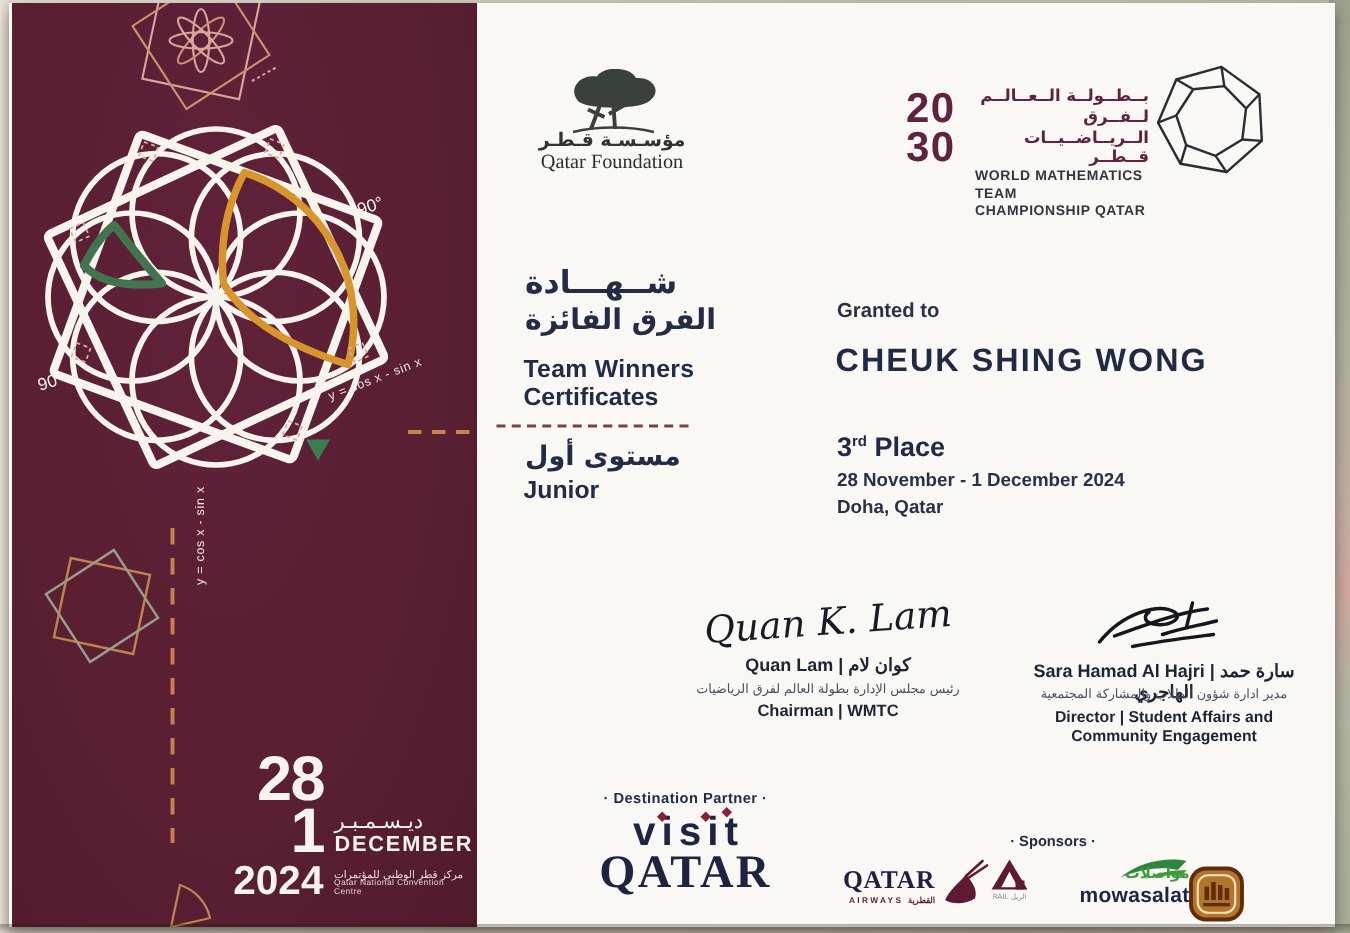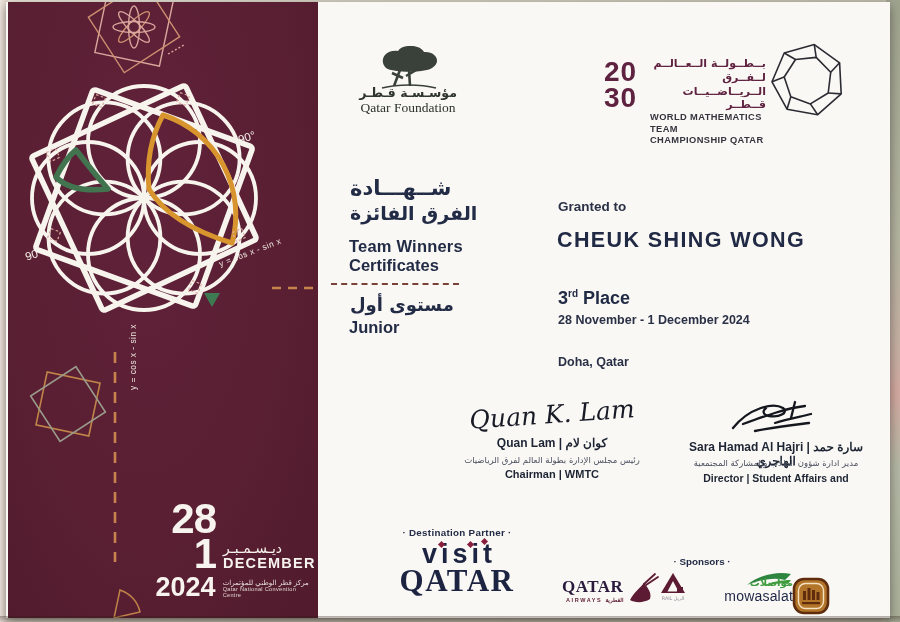--- a/index.html
+++ b/index.html
@@ -41,21 +41,21 @@
   .t-en2{left:349px;top:256px;font-size:16.5px;font-weight:bold;}
   .t-dash{left:331px;top:283px;width:128px;border-top:2.6px dashed #7a4238;}
   .t-lv-ar{left:350px;top:294px;font-size:18px;font-weight:bold;}
   .t-lv-en{left:349px;top:318px;font-size:16.5px;font-weight:bold;}
   
   .g-label{left:558px;top:199px;font-size:13.5px;font-weight:600;color:#2a3147;}
   .g-name{left:557px;top:228px;font-size:21.5px;font-weight:bold;letter-spacing:1.4px;color:#212a44;}
   .g-place{left:558px;top:288px;font-size:18px;font-weight:bold;color:#212a44;}
   .g-place sup{font-size:10px;}
   .g-dates{left:558px;top:313px;font-size:12.5px;font-weight:600;color:#2a3147;}
-  .g-loc{left:558px;top:331px;font-size:12.5px;font-weight:600;color:#2a3147;margin-top:24px;}
+  .g-loc{left:558px;top:331px;font-size:12.5px;font-weight:600;color:#2a3147;}
   
   .sig-script{left:452px;top:400px;width:200px;text-align:center;
       font-family:"DejaVu Serif",serif;font-style:italic;font-size:25px;color:#181a26;
       transform:rotate(-4deg);}
   .sig1-name{left:452px;top:436px;width:200px;text-align:center;font-size:12px;font-weight:bold;color:#1d2433;}
   .sig1-role-ar{left:432px;top:455px;width:240px;text-align:center;font-size:8.5px;color:#4a5060;}
   .sig1-role-en{left:452px;top:468px;width:200px;text-align:center;font-size:11px;font-weight:bold;color:#1d2433;}
   .sig2-name{left:668px;top:440px;width:216px;text-align:center;font-size:12px;font-weight:bold;color:#1d2433;}
   .sig2-role-ar{left:668px;top:458px;width:216px;text-align:center;font-size:8.5px;color:#4a5060;}
   .sig2-role-en1{left:668px;top:472px;width:216px;text-align:center;font-size:10.5px;font-weight:bold;color:#1d2433;}
@@ -65,21 +65,21 @@
   .visit-wrap{left:422px;top:540px;width:70px;height:30px;text-align:center;}
   .visit-word{font-size:27px;font-weight:700;letter-spacing:4px;color:#1d2442;line-height:28px;}
   .vdot{position:absolute;width:5px;height:5px;background:#8a1f3d;transform:rotate(45deg);}
   .qatar-word{left:382px;top:566px;width:150px;text-align:center;
       font-family:"Liberation Serif",serif;font-size:31px;font-weight:bold;letter-spacing:1.5px;color:#1d2442;line-height:30px;}
   .spons-label{left:652px;top:556px;width:100px;text-align:center;font-size:9.8px;font-weight:bold;color:#232c46;}
   .qa-word{left:562px;top:577px;font-family:"Liberation Serif",serif;font-size:17px;font-weight:bold;color:#2a1a3e;letter-spacing:.5px;}
   .qa-sub{left:566px;top:597px;font-size:5.5px;font-weight:bold;color:#5c1a33;letter-spacing:1.6px;}
   .rail-sub{left:652px;top:596px;width:42px;text-align:center;font-size:4.8px;color:#8a8a94;}
   .mow-ar{left:735px;top:577px;width:58px;text-align:right;font-size:10px;font-weight:bold;color:#3f9c3f;}
-  .mow-en{left:712px;top:588px;width:81px;text-align:right;font-size:14px;font-weight:normal;color:#1d2545;letter-spacing:.2px;}
+  .mow-en{left:712px;top:588px;width:81px;text-align:right;font-size:14px;font-weight:bold;color:#1d2545;letter-spacing:.2px;}
   .bottom-shade{left:0;top:616px;width:900px;height:6px;background:linear-gradient(rgba(40,25,20,.35),rgba(40,25,20,.05));}
 </style>
 </head>
 <body>
 
 <div class="stage">
   <div class="abs bg-left"></div>
   <div class="abs bg-right"></div>
   <div class="abs cert"></div>
 
@@ -221,20 +221,21 @@
       <path d="M8,30 C24,10 48,4 58,10 C64,14 55,20 44,18 C38,17 37,13 41,10"></path>
       <path d="M18,26 C40,18 62,10 80,8"></path>
       <path d="M50,25 C62,21 74,19 86,16"></path>
       <path d="M30,33 C50,29 68,27 84,25"></path>
       <path d="M70,4 L66,20"></path>
     </g>
   </svg>
   <div class="abs sig2-name">Sara Hamad Al Hajri | سارة حمد الهاجري</div>
   <div class="abs sig2-role-ar ar">مدير ادارة شؤون الطلاب والمشاركة المجتمعية</div>
   <div class="abs sig2-role-en1">Director  |  Student Affairs and</div>
+  <div class="abs sig2-role-en2">Community Engagement</div>
 
   <div class="abs dest-label">· Destination Partner ·</div>
   <div class="abs visit-wrap">
     <div class="visit-word">visit</div>
     <div class="vdot" style="left:17px;top:2px"></div>
     <div class="vdot" style="left:46px;top:2px"></div>
     <div class="vdot" style="left:60px;top:-1px"></div>
   </div>
   <div class="abs qatar-word">QATAR</div>
 

